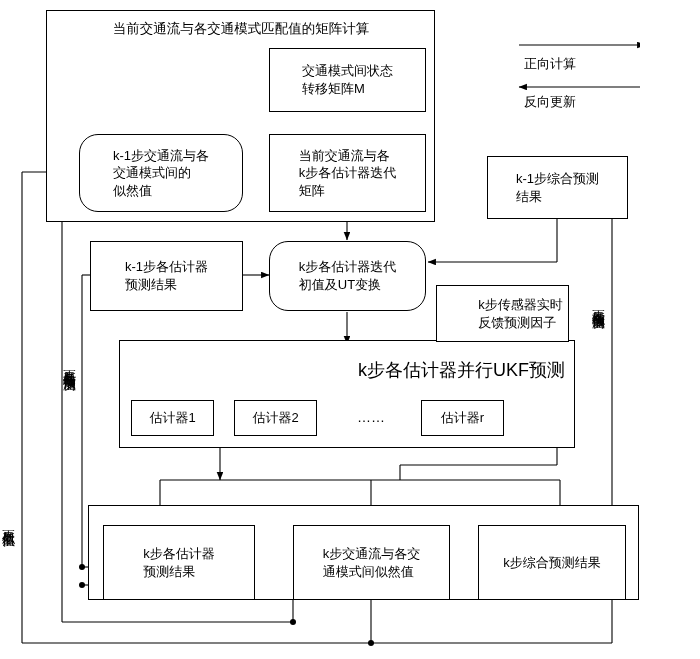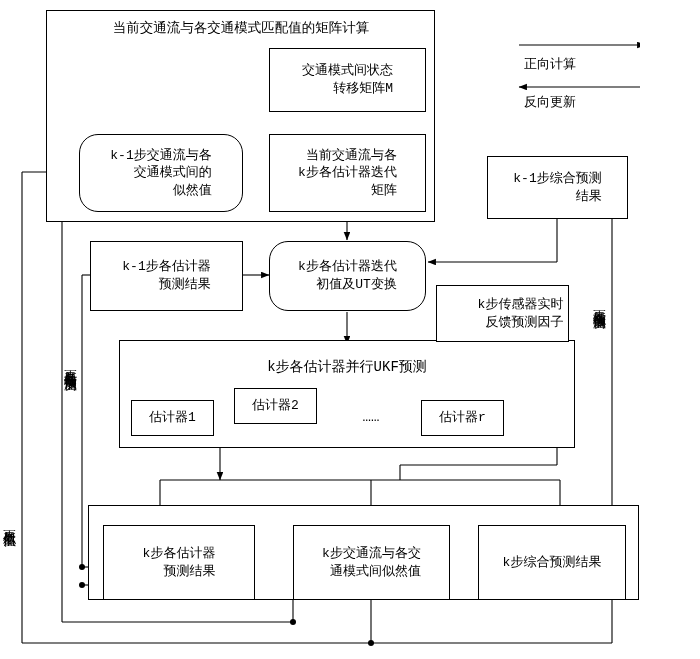--- a/index.html
+++ b/index.html
@@ -5,32 +5,32 @@
   html, body {
     margin: 0;
     padding: 0;
     background: #ffffff;
   }
   #root {
     position: relative;
     width: 640px;
     height: 659px;
     background: #ffffff;
-    font-family: Liberation Mono, monospace;
+    font-family: Liberation Sans, sans-serif;
     overflow: hidden;
   }
   .box {
     position: absolute;
     border: 1px solid #000;
     background: #ffffff;
     box-sizing: border-box;
     display: flex;
     align-items: center;
     justify-content: center;
-    text-align: right;
+    text-align: left;
     line-height: 1.35;
     font-size: 13px;
     color: #000;
   }
   .box .txt {
     display: block;
     padding: 0 4px;
     white-space: pre-line;
   }
   .plain {
@@ -176,27 +176,27 @@
   <div class="box" style="left:269px; top:241px; width:157px; height:70px;border-radius:19px;">
     <span class="txt">k步各估计器迭代
 初值及UT变换</span>
   </div>
 
   <div class="box" style="left:436px; top:285px; width:133px; height:57px;padding-left:36px;">
     <span class="txt">k步传感器实时
 反馈预测因子</span>
   </div>
 
-  <div class="plain" style="left:129px; top:358px; width:436px; text-align:center; font-size:14px;">k步各估计器并行UKF预测</div>
+  <div class="plain" style="left:129px; top:358px; width:436px; text-align:right; font-size:18px;">k步各估计器并行UKF预测</div>
 
   <div class="box" style="left:131px; top:400px; width:83px; height:36px;">
     <span class="txt">估计器1</span>
   </div>
 
-  <div class="box" style="left:234px; top:388px; width:83px; height:36px;">
+  <div class="box" style="left:234px; top:400px; width:83px; height:36px;">
     <span class="txt">估计器2</span>
   </div>
 
   <div class="plain" style="left:336px; top:408px; width:70px; text-align:center; font-size:14px;">……</div>
 
   <div class="box" style="left:421px; top:400px; width:83px; height:36px;">
     <span class="txt">估计器r</span>
   </div>
 
   <div class="box" style="left:103px; top:525px; width:152px; height:75px;">

